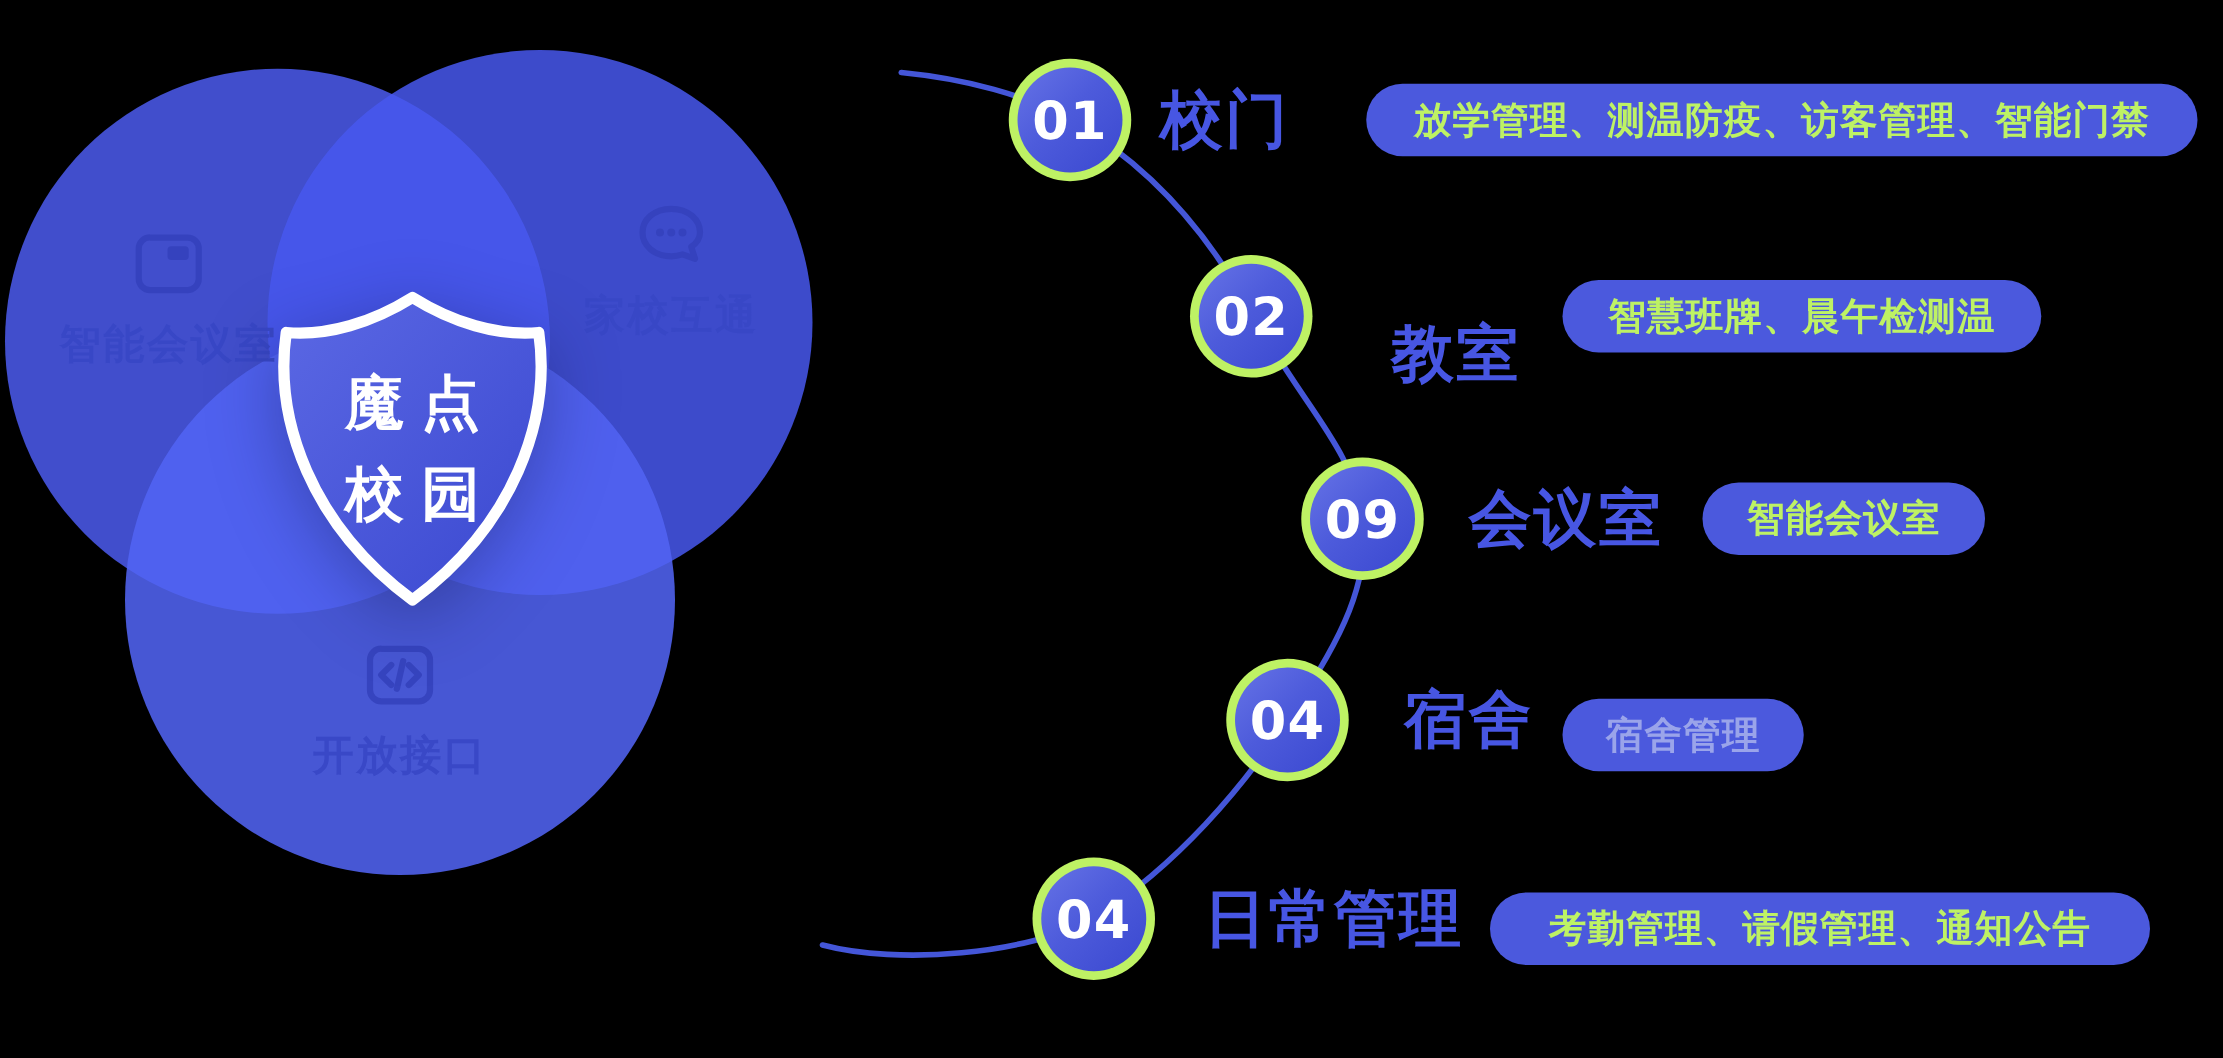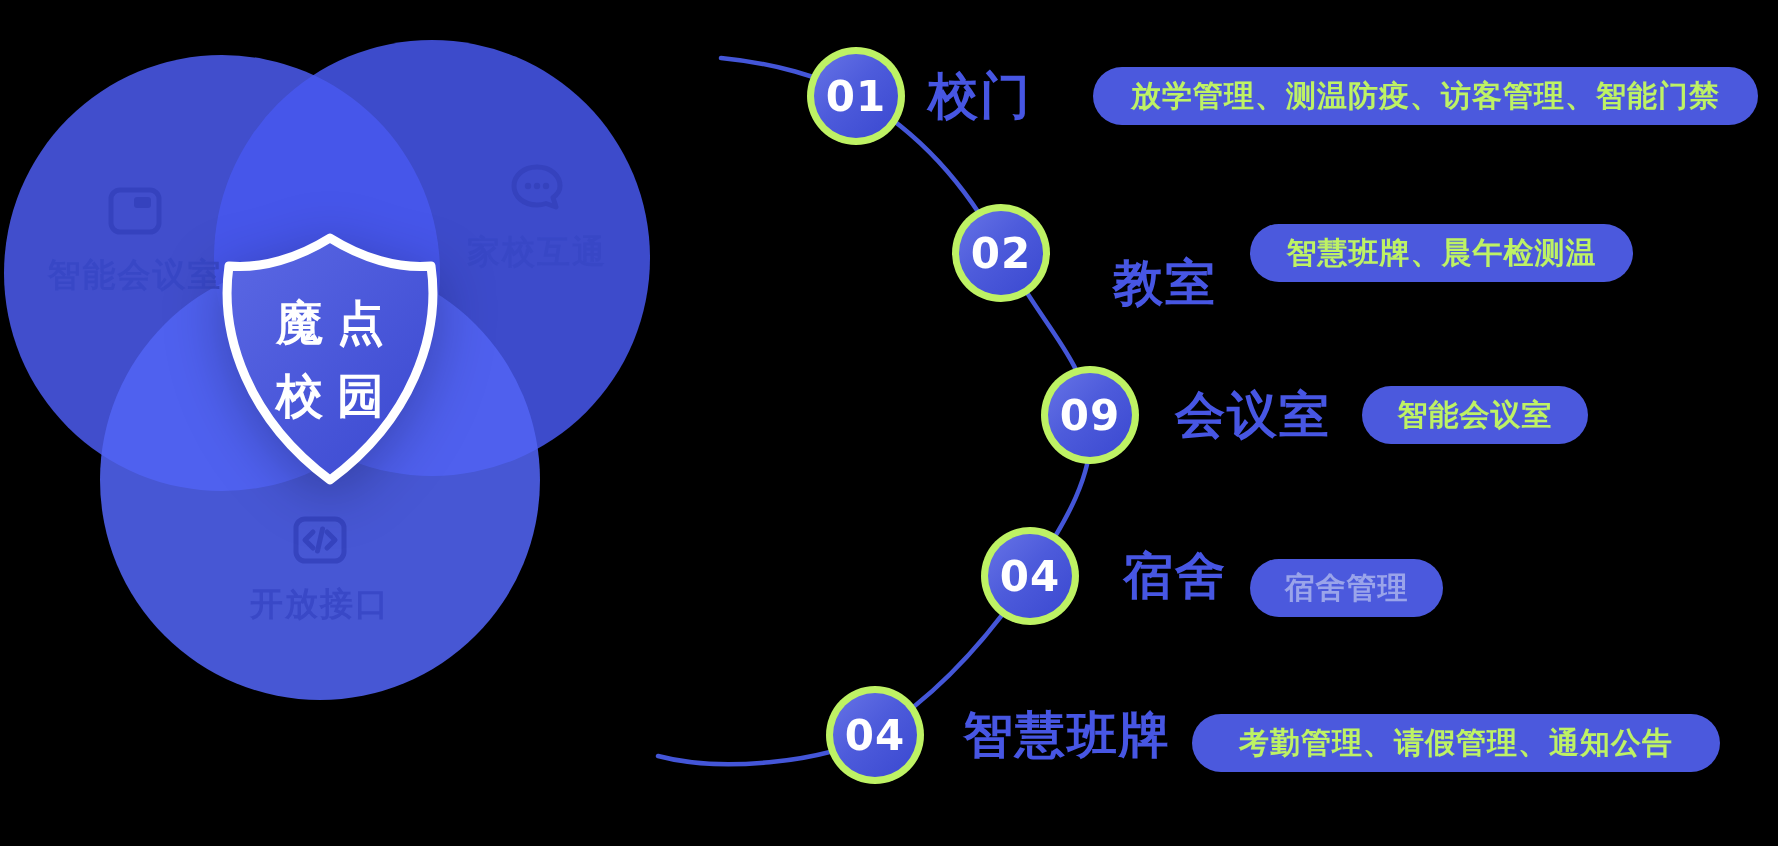--- a/index.html
+++ b/index.html
@@ -155,18 +155,18 @@
   <div class="tl-label l-4">宿舍</div>
   <div class="tl-pill p-4 light">
     <span class="pill-text">宿舍管理</span>
   </div>
 
   <div class="tl-circle c-5">
     <div class="tl-circle-inner">
         <span class="tl-num">04</span>
       </div>
   </div>
-  <div class="tl-label l-5">智慧班牌</div>
+  <div class="tl-label l-5">日常管理</div>
   <div class="tl-pill p-5">
     <span class="pill-text">考勤管理、请假管理、通知公告</span>
   </div>
 
 </div>
 
 </body></html>

